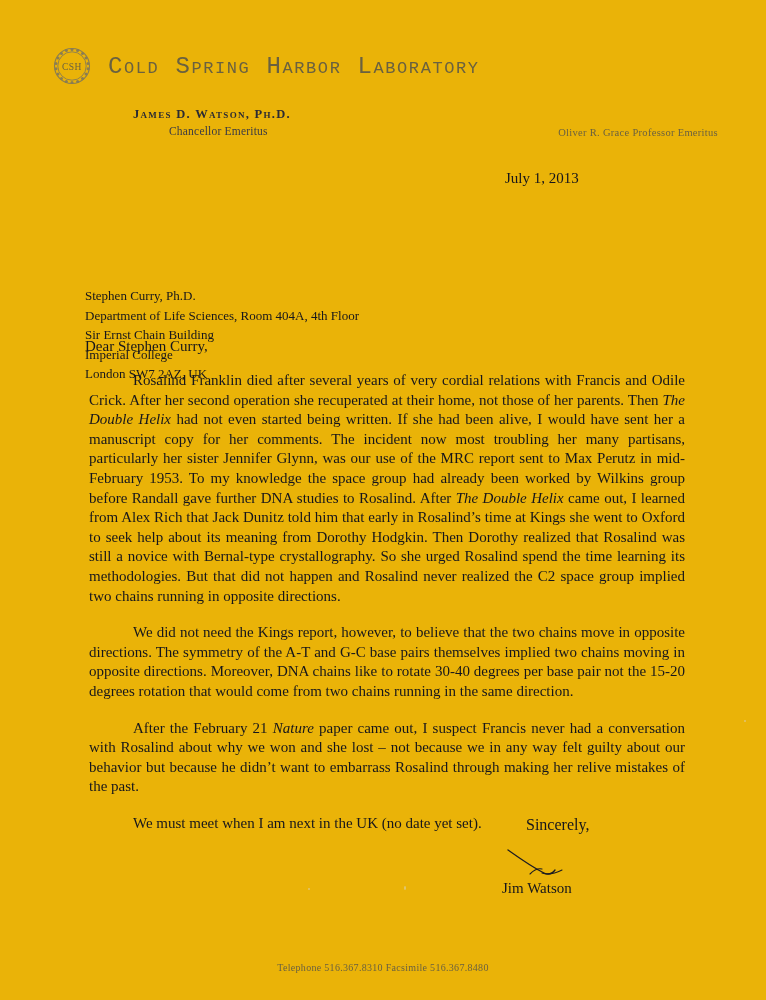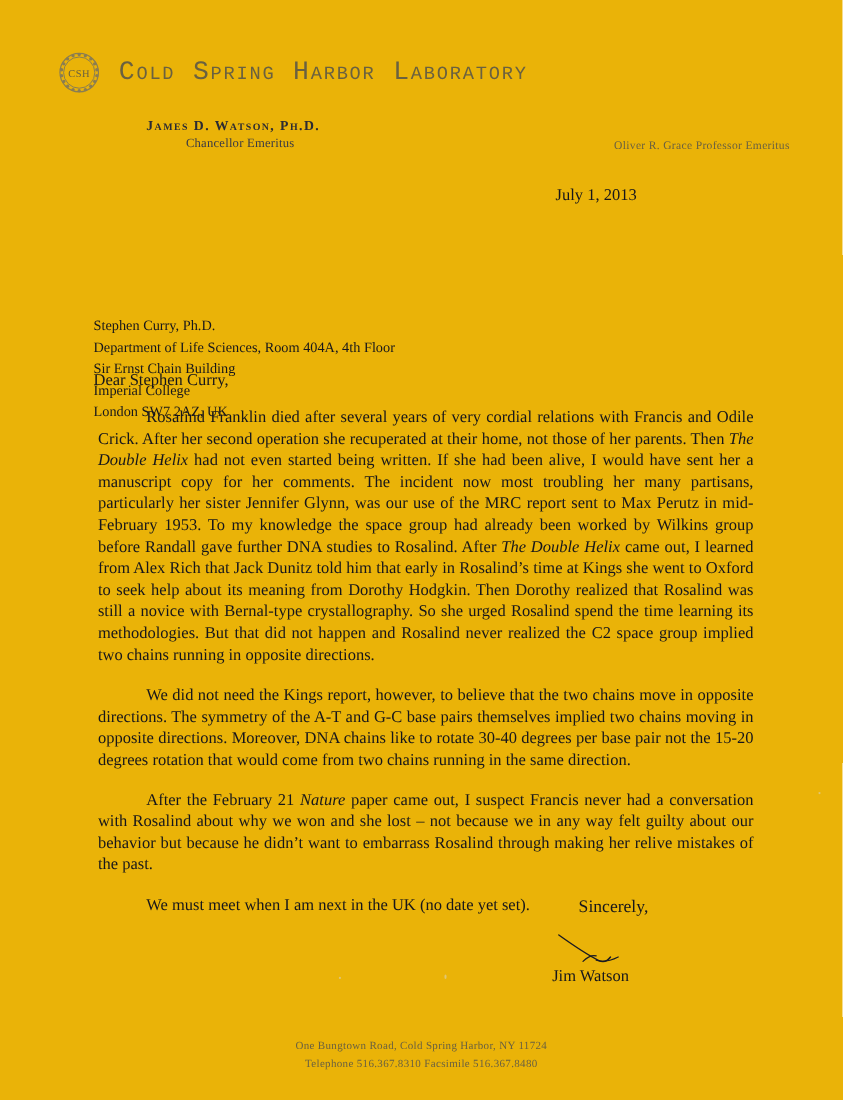--- a/index.html
+++ b/index.html
@@ -234,20 +234,19 @@
   <div class="signature">
     <svg width="120" height="46" viewBox="0 0 120 46">
       <path d="M8 10 C 22 20, 34 28, 44 33 C 48 35, 52 34, 55 30" fill="none" stroke="#1b1b22" stroke-width="1.3" stroke-linecap="round"></path>
       <path d="M30 34 C 34 30, 38 28, 42 29" fill="none" stroke="#1b1b22" stroke-width="1.1" stroke-linecap="round"></path>
       <path d="M42 33 C 48 35, 54 34, 62 30" fill="none" stroke="#1b1b22" stroke-width="1.1" stroke-linecap="round"></path>
     </svg>
   </div>
   <div class="signer">Jim Watson</div>
 
   <div class="footer">
-    <div>One Bungtown Road, Cold Spring Harbor, NY 11724</div>
     <div>Telephone 516.367.8310   Facsimile 516.367.8480</div>
   </div>
 
   <div class="speck" style="left:308px; top:888px; width:2px; height:2px;"></div>
   <div class="speck" style="left:404px; top:886px; width:2px; height:4px;"></div>
   <div class="speck" style="left:744px; top:720px; width:2px; height:2px;"></div>
 </div>
 
 </body></html>

